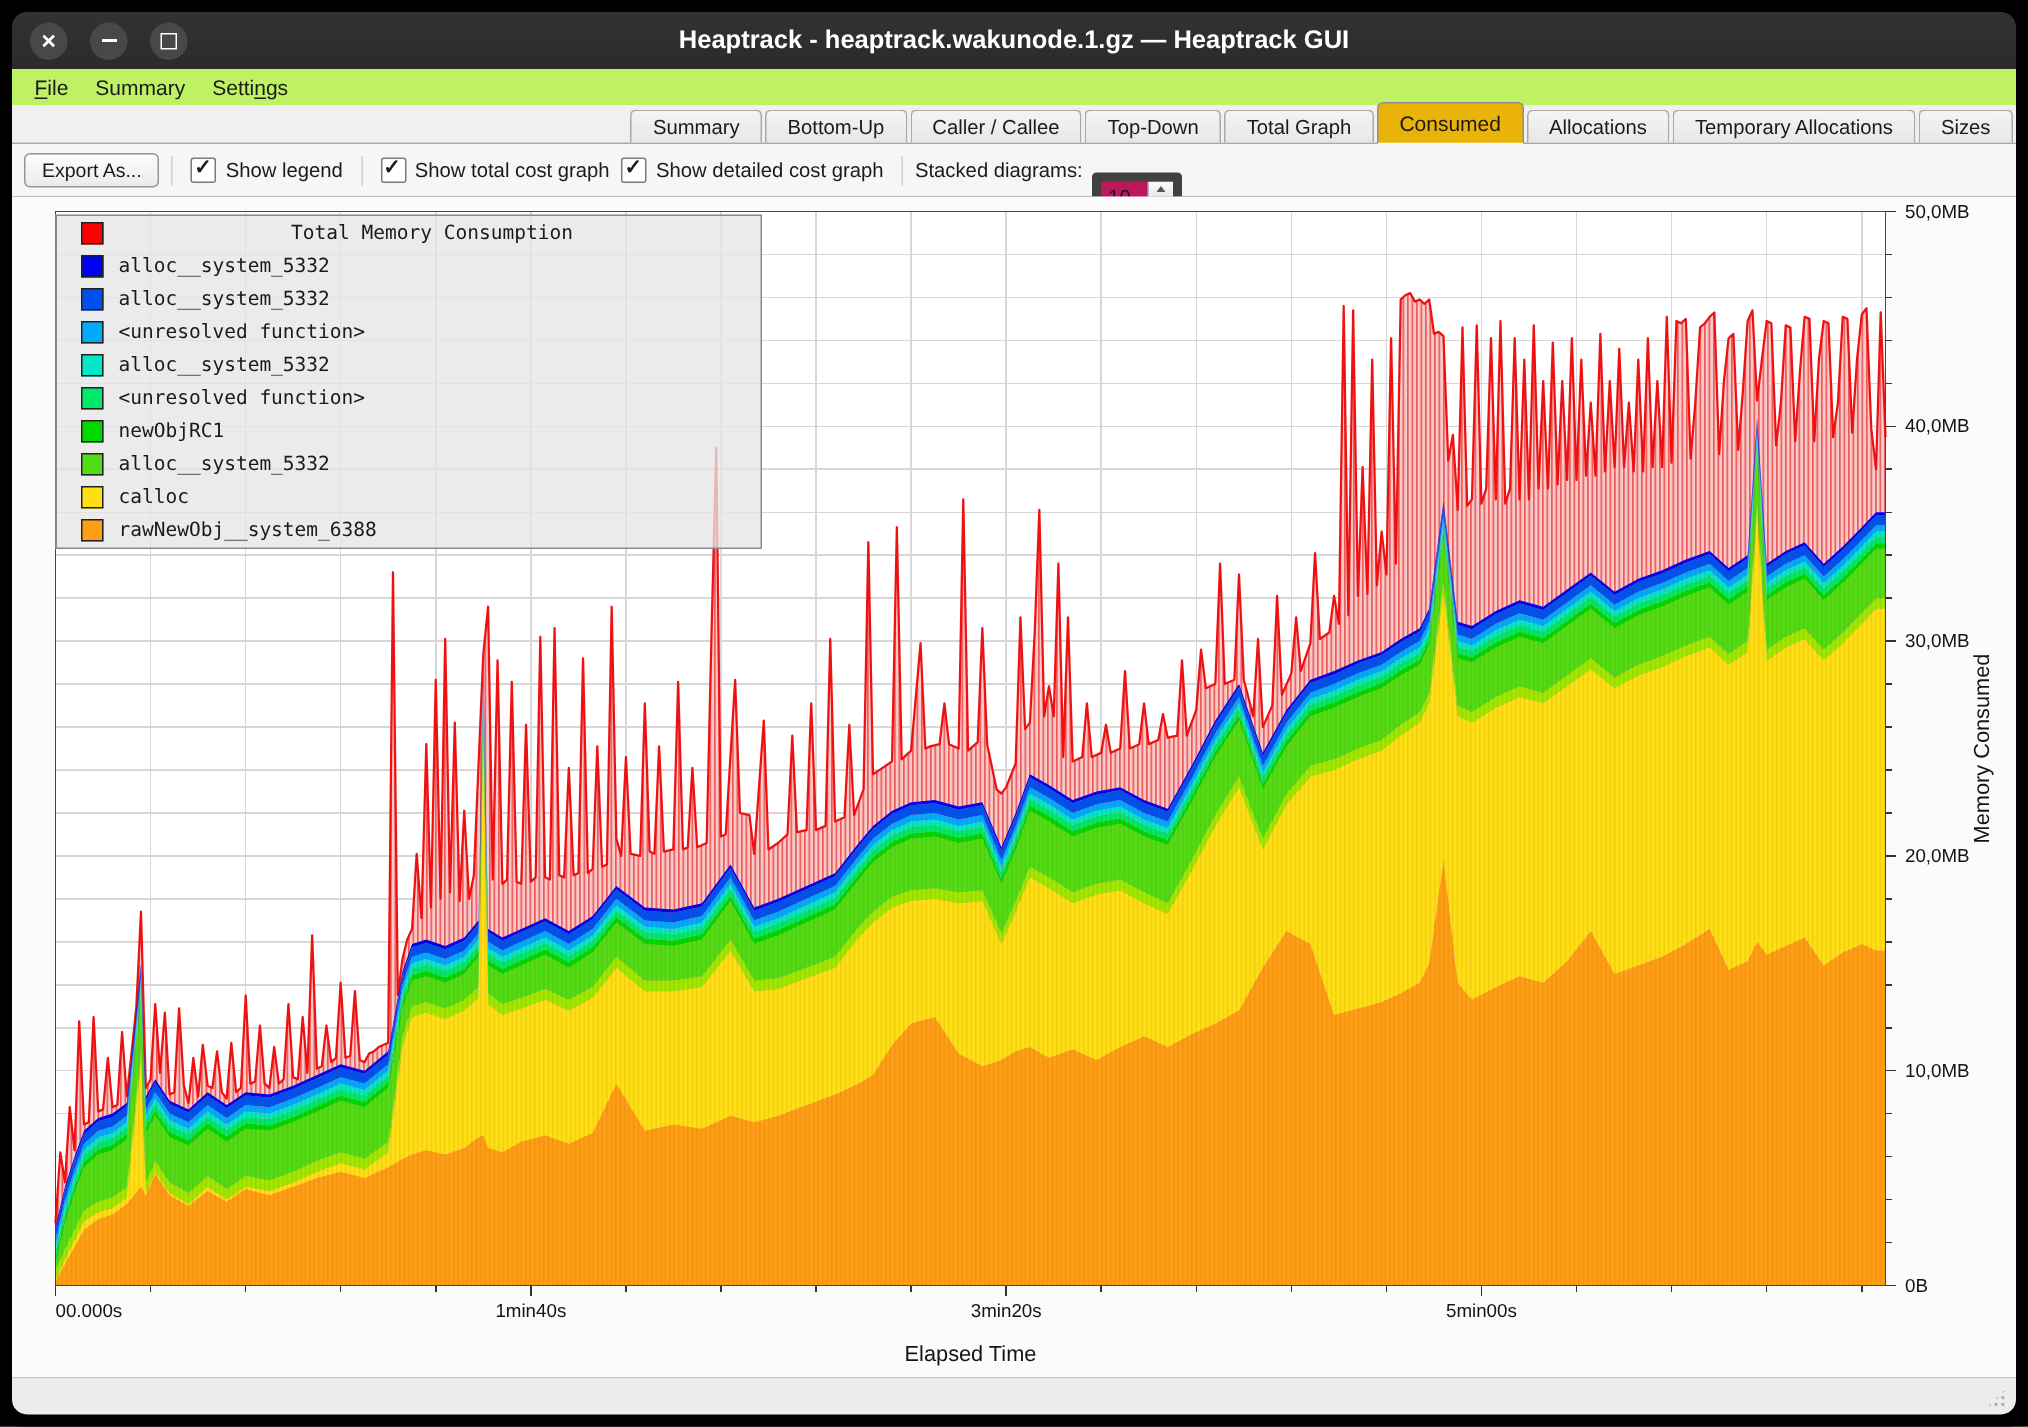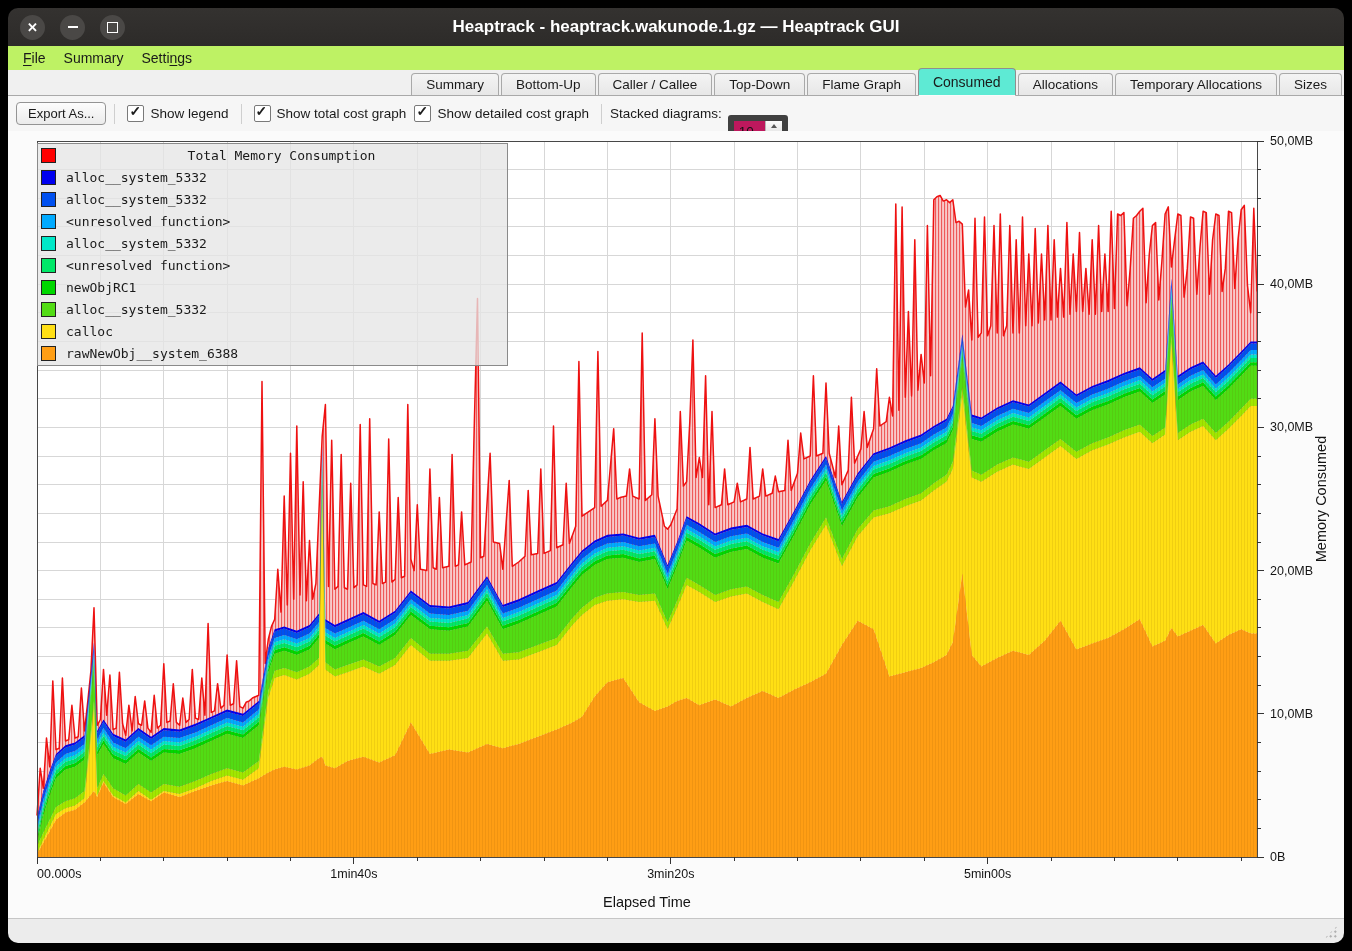--- a/index.html
+++ b/index.html
@@ -15,41 +15,41 @@
   .winbtn .sq{width:9px;height:9px;border:1.6px solid #fff;}
   .wintitle{position:absolute;left:0;right:0;text-align:center;color:#ffffff;font-weight:bold;font-size:17px;pointer-events:none;}
   
   .menubar{position:absolute;left:8px;top:46px;width:1336px;height:24px;background:#bef264;display:flex;align-items:center;padding-left:6px;box-sizing:border-box;font-size:14px;color:#1a1a1a;}
   .menu-item{padding:2px 9px;border-radius:3px;}
   .menu-item u{text-decoration:underline;text-underline-offset:2px;}
   
   .tabbar{position:absolute;left:8px;top:70px;width:1336px;height:26px;background:#f0f0f0;display:flex;align-items:flex-end;padding-left:4px;box-sizing:border-box;border-bottom:1px solid #a9a9a9;justify-content:flex-end;}
   .tab{height:21px;display:flex;align-items:center;padding:0 14px;font-size:13.5px;color:#1a1a1a;background:linear-gradient(#f4f4f4,#e7e7e7);
     border:1px solid #a9a9a9;border-bottom:none;border-radius:4px 4px 0 0;margin-right:2px;}
-  .tab.active{height:26px;background:#5eead4;border:1px solid #8f8f8f;border-bottom:1px solid #fafafa;margin-bottom:-1px;font-size:14px;z-index:3;}
+  .tab.active{height:26px;background:#eab308;border:1px solid #8f8f8f;border-bottom:1px solid #fafafa;margin-bottom:-1px;font-size:14px;z-index:3;}
   
   .toolbar{position:absolute;left:8px;top:96px;width:1336px;height:35px;background:#f6f6f6;display:flex;align-items:center;padding-left:8px;box-sizing:border-box;font-size:13.5px;color:#1a1a1a;}
   .btn{border:1px solid #949494;border-radius:4px;background:linear-gradient(#fdfdfd,#ebebeb);padding:3px 11px;font-size:13px;color:#1a1a1a;}
   .tsep{width:1px;height:20px;background:#cfcfcf;margin:0 8px;}
   .check-group{display:flex;align-items:center;gap:6px;margin:0 4px;}
   .checkbox{width:15px;height:15px;border:1px solid #7a7a7a;border-radius:2px;background:#fff;position:relative;}
   .checkbox .mark{position:absolute;left:1px;top:-3px;font-size:14px;font-weight:bold;color:#1c1c1c;}
   .spin-wrap{display:flex;align-items:center;gap:6px;}
   .spinbox{display:flex;border:6px solid #404040;border-radius:3px;background:#be185d;height:22px;overflow:hidden;margin-top:36px;}
   .spin-value{width:26px;display:flex;align-items:center;justify-content:flex-start;padding-left:5px;font-size:13.5px;color:#111;}
   .spin-btns{display:flex;flex-direction:column;border-left:1px solid #b5b5b5;}
   .spin-up,.spin-down{width:16px;height:11px;background:linear-gradient(#fbfbfb,#e9e9e9);display:flex;align-items:center;justify-content:center;}
   .spin-up{border-bottom:1px solid #c4c4c4;}
   .tri-up{width:0;height:0;border-left:3.5px solid transparent;border-right:3.5px solid transparent;border-bottom:4.5px solid #555;}
   .tri-down{width:0;height:0;border-left:3.5px solid transparent;border-right:3.5px solid transparent;border-top:4.5px solid #555;}
   
   .chartwrap{position:absolute;left:8px;top:131px;width:1336px;height:787px;background:#fbfbfb;}
   .legend{position:absolute;left:29px;top:12px;width:469px;border:1px solid #8a8a8a;background:rgba(229,229,229,0.78);
     font-family:"DejaVu Sans Mono","Liberation Mono",monospace;font-size:13px;color:#1a1a1a;z-index:5;}
-  .lrow{display:flex;align-items:center;height:22.1px;padding-left:3px;}
+  .lrow{display:flex;align-items:center;height:22.1px;padding-left:16px;}
   .lswatch{width:15px;height:15px;border:1px solid #222;box-sizing:border-box;flex:none;}
   .ltext{margin-left:10px;white-space:pre;}
   .lrow.title .ltext{margin-left:0;flex:1;text-align:center;}
   
   .statusbar{position:absolute;left:8px;top:918px;width:1336px;height:25px;background:#ececec;border-top:1px solid #c6c6c6;box-sizing:border-box;border-radius:0 0 10px 10px;}
   .grip{position:absolute;right:6px;bottom:4px;width:14px;height:14px;
     background-image:radial-gradient(#ababab 1px, transparent 1.2px);background-size:4.5px 4.5px;
     clip-path:polygon(100% 0,100% 100%,0 100%);}
 </style>
 </head>
@@ -76,21 +76,21 @@
       <div class="menu-item"><u>F</u>ile</div>
       <div class="menu-item">Summary</div>
       <div class="menu-item">Setti<u>n</u>gs</div>
     </div>
 
   <div class="tabbar">
       <div class="tab">Summary</div>
       <div class="tab">Bottom-Up</div>
       <div class="tab">Caller / Callee</div>
       <div class="tab">Top-Down</div>
-      <div class="tab">Flame Graph</div>
+      <div class="tab">Total Graph</div>
       <div class="tab active">Consumed</div>
       <div class="tab">Allocations</div>
       <div class="tab">Temporary Allocations</div>
       <div class="tab">Sizes</div>
     </div>
 
   <div class="toolbar">
     <button class="btn">Export As...</button>
     <div class="tsep"></div>
     <div class="check-group">

